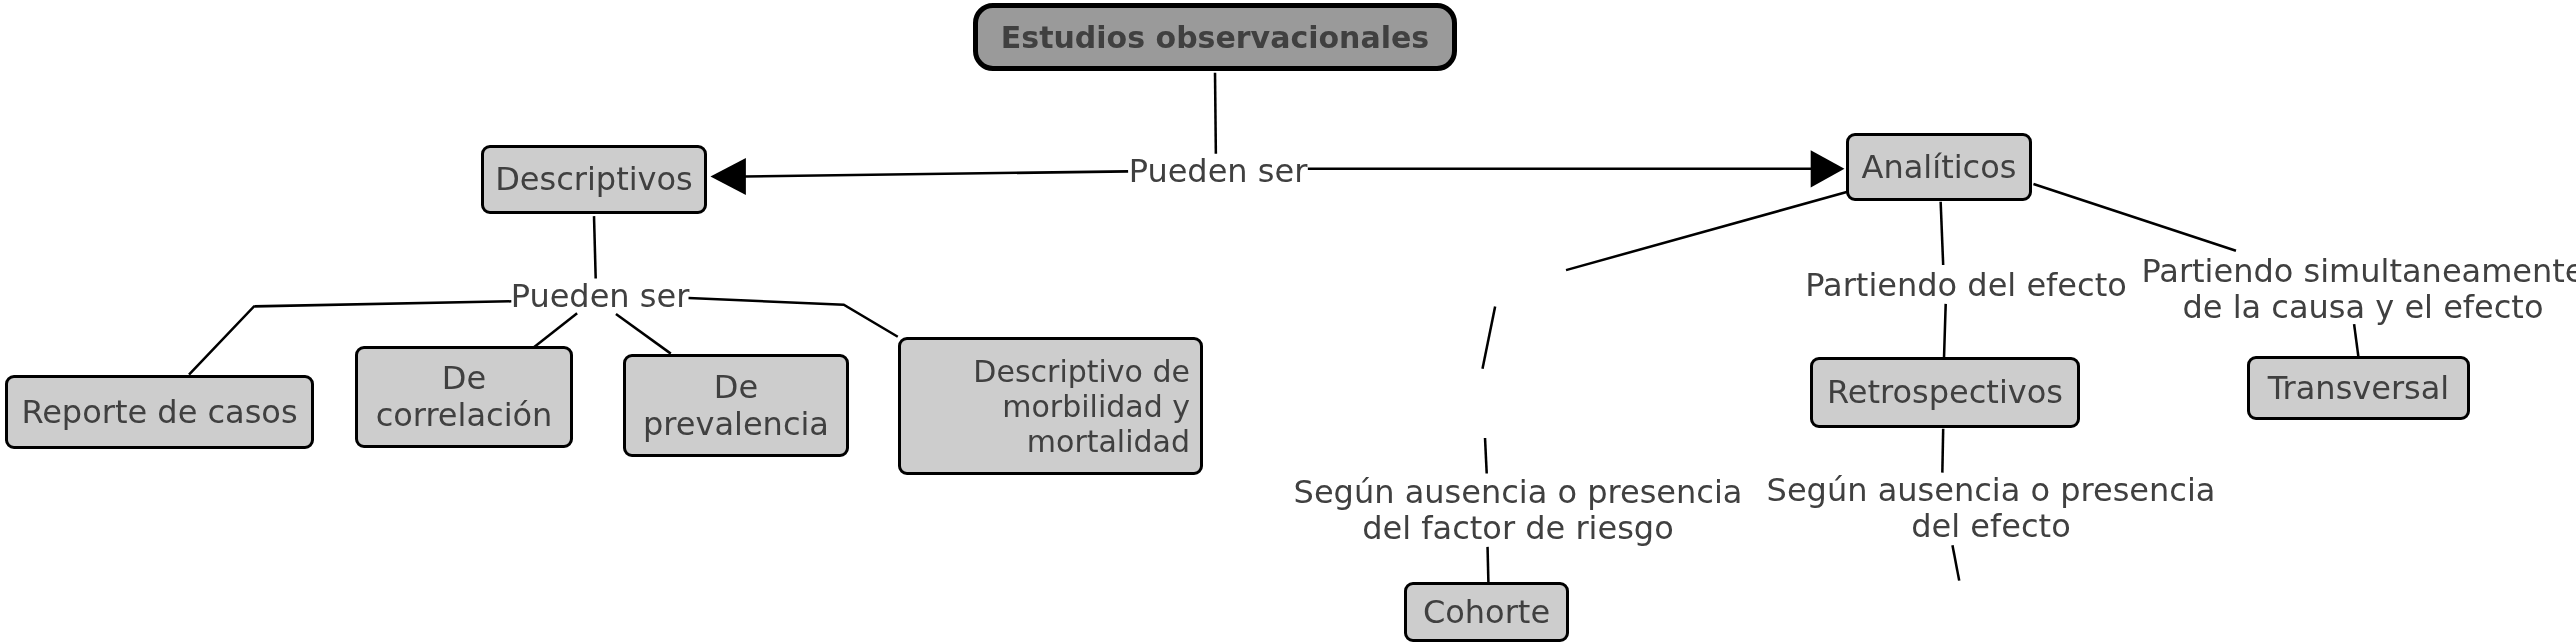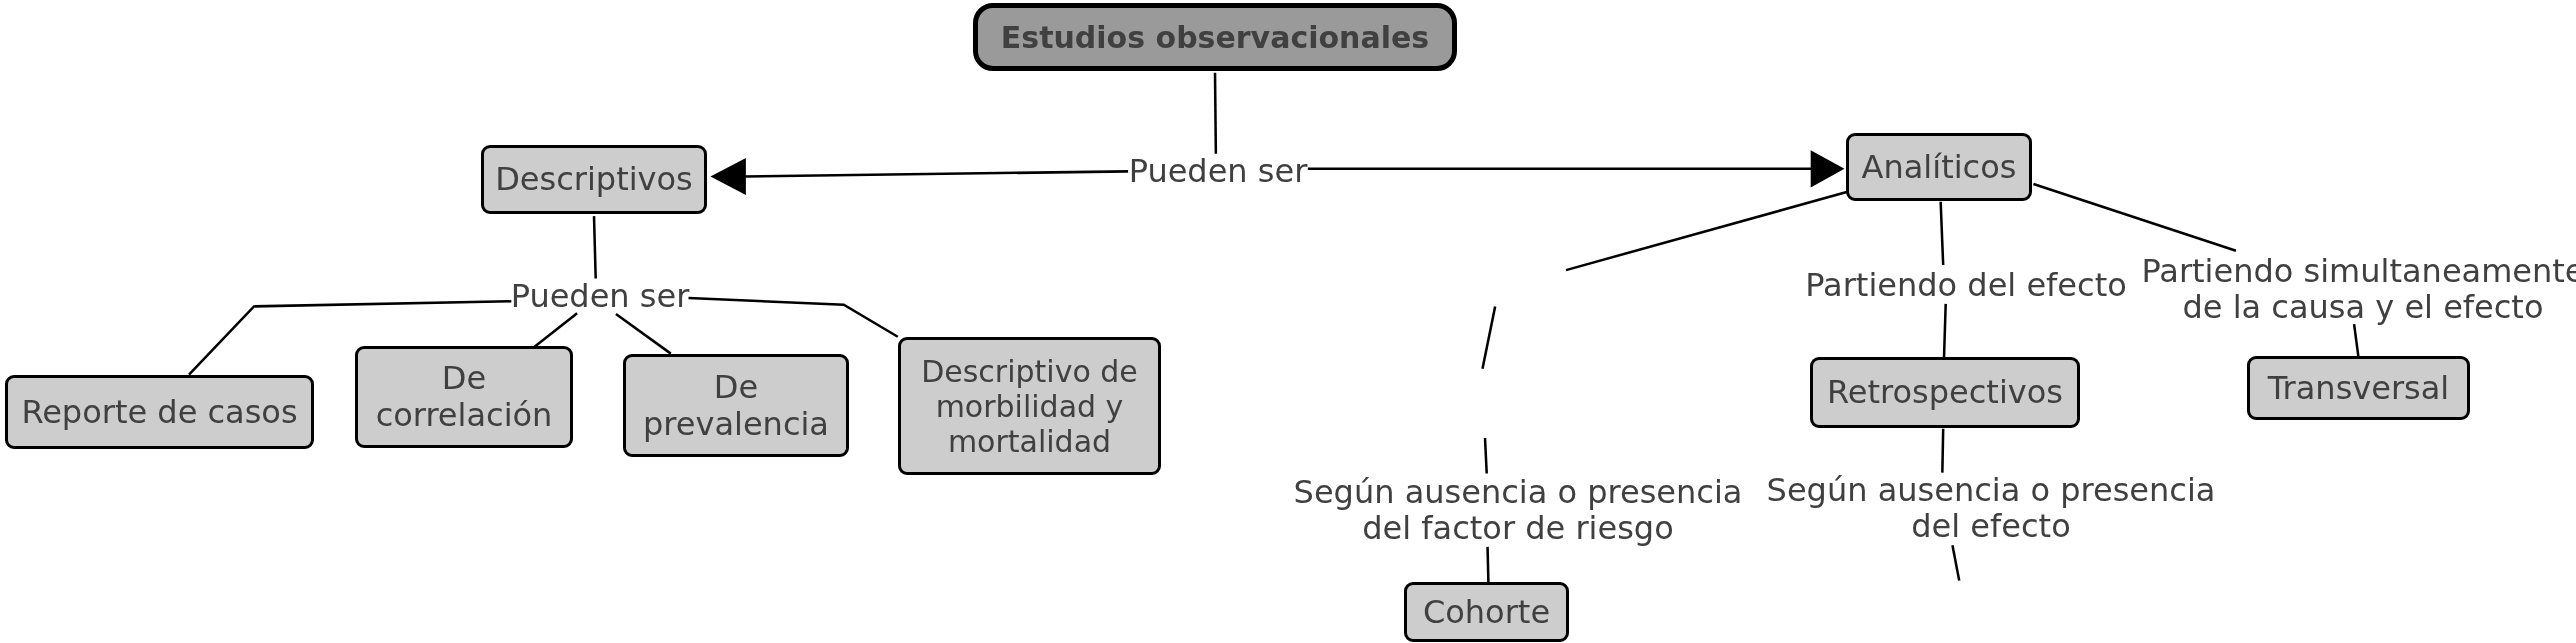--- a/index.html
+++ b/index.html
@@ -39,21 +39,21 @@
     white-space:nowrap;
   }
   .edge-label span{display:block;}
   
   #n-root         {left:973px;top:3.4px;  width:484px;height:68px;}
   #n-descriptivos {left:481px; top:145px;width:226px;height:69px;}
   #n-analiticos   {left:1846px;top:133px;width:186px;height:68px;}
   #n-reporte      {left:5px;   top:375px;width:309px;height:74px;}
   #n-correlacion  {left:344px; top:346px;width:218px;height:102px;margin-left:11px;}
   #n-prevalencia  {left:623px; top:354px;width:226px;height:103px;}
-  #n-morbilidad   {left:898px;top:337px;width:263px;height:138px;font-size:30px;line-height:35px;}
+  #n-morbilidad   {left:898px;top:337px;width:305px;height:138px;font-size:30px;line-height:35px;text-align:right;}
   #n-prospectivos {left:1372px;top:369px;width:230px;height:68px;}
   #n-retrospectivos{left:1810px;top:357px;width:270px;height:71px;}
   #n-transversal  {left:2247px;top:356px;width:223px;height:64px;}
   #n-cohorte      {left:1404px;top:582px;width:165px;height:60px;}
   #n-casos        {left:1806px;top:581px;width:311px;height:62px;}
   
   #l-pueden-top   {left:1218px;top:171px;}
   #l-pueden-left  {left:600px; top:296px;}
   #l-part-causa   {left:1514px;top:289px;}
   #l-part-efecto  {left:1966px;top:285px;}

